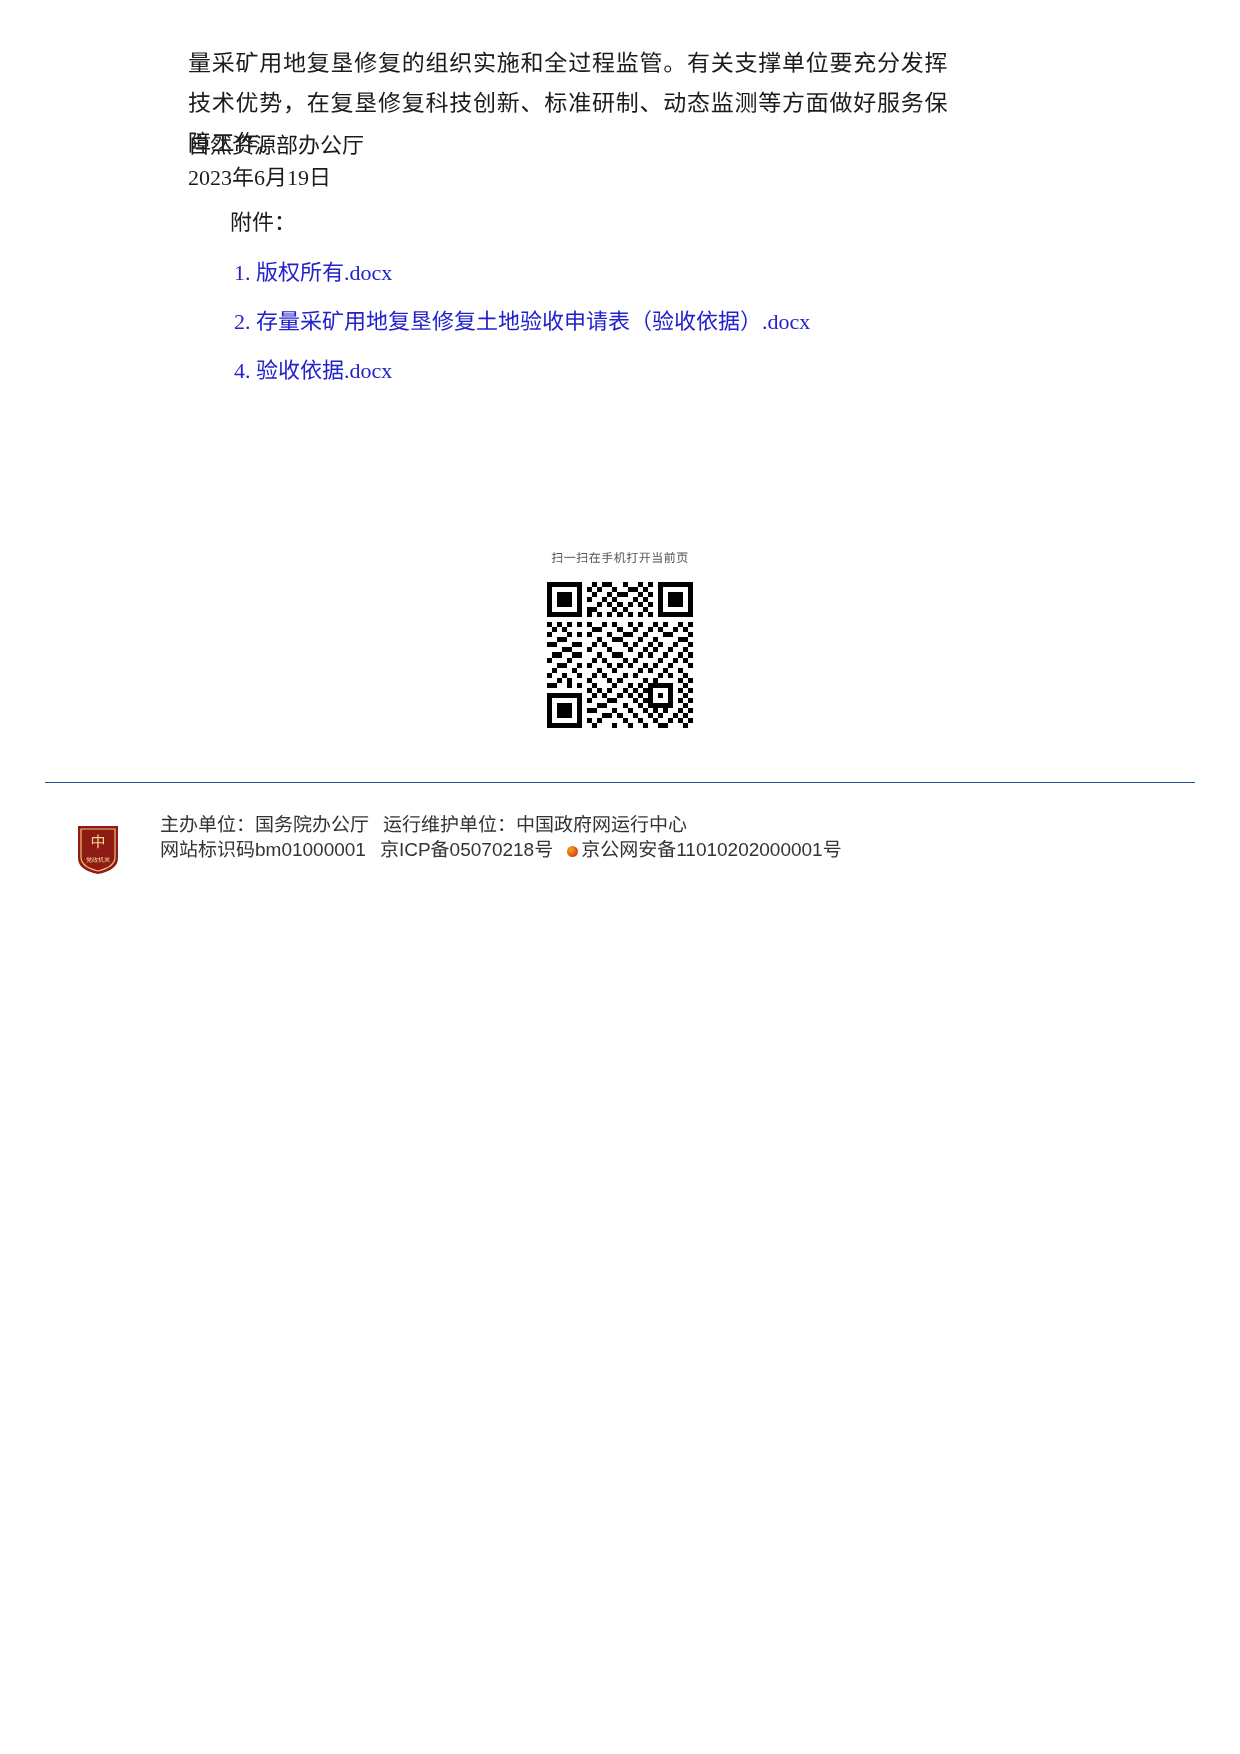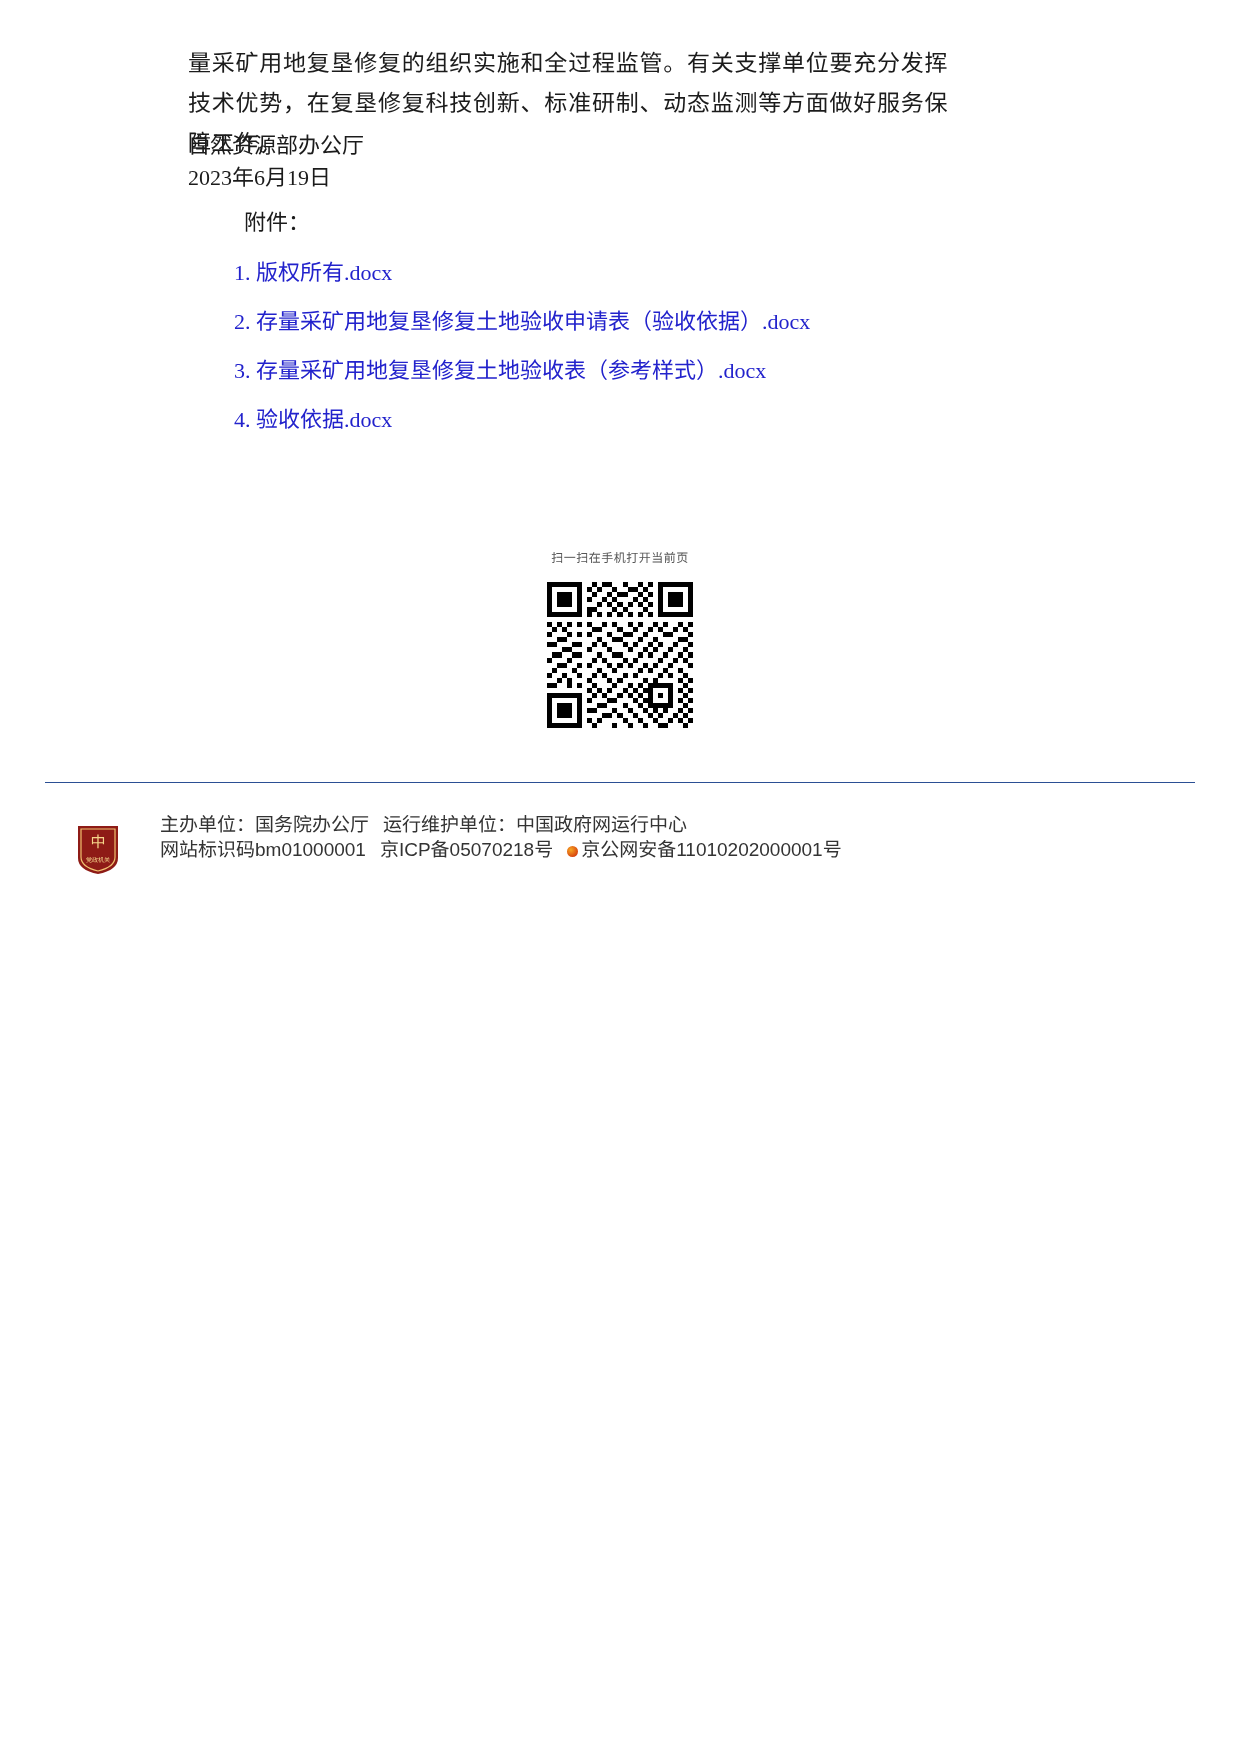--- a/index.html
+++ b/index.html
@@ -45,21 +45,21 @@
     width: 775px;
   }
   .signature div {
     font-size: 22px;
     line-height: 32px;
     color: #1b1b1b;
   }
 
   .attach-label {
     position: absolute;
-    left: 244px;
+    left: 230px;
     top: 208px;
     font-size: 22px;
     line-height: 30px;
     color: #1b1b1b;
   }
 
   .attach-list {
     position: absolute;
     left: 234px;
     top: 258px;
@@ -174,24 +174,20 @@
   <div class="attach-label">附件：</div>
 
   <ul class="attach-list">
     <li class="attach-item">
       <span class="attach-index">1.</span>
       <a class="attach-link">版权所有.docx</a>
     </li>
     <li class="attach-item">
       <span class="attach-index">2.</span>
       <a class="attach-link">存量采矿用地复垦修复土地验收申请表（验收依据）.docx</a>
-    </li>
-    <li class="attach-item">
-      <span class="attach-index">3.</span>
-      <a class="attach-link">存量采矿用地复垦修复土地验收表（参考样式）.docx</a>
     </li>
     <li class="attach-item">
       <span class="attach-index">4.</span>
       <a class="attach-link">验收依据.docx</a>
     </li>
   </ul>
 
   <div class="qr-block">
     <div class="qr-caption">扫一扫在手机打开当前页</div>
     <div class="qr-img">

